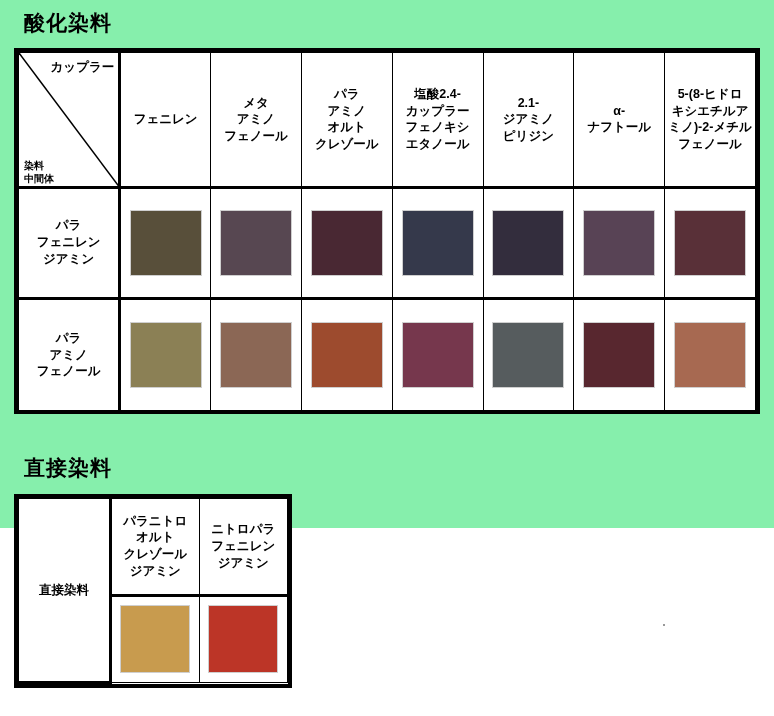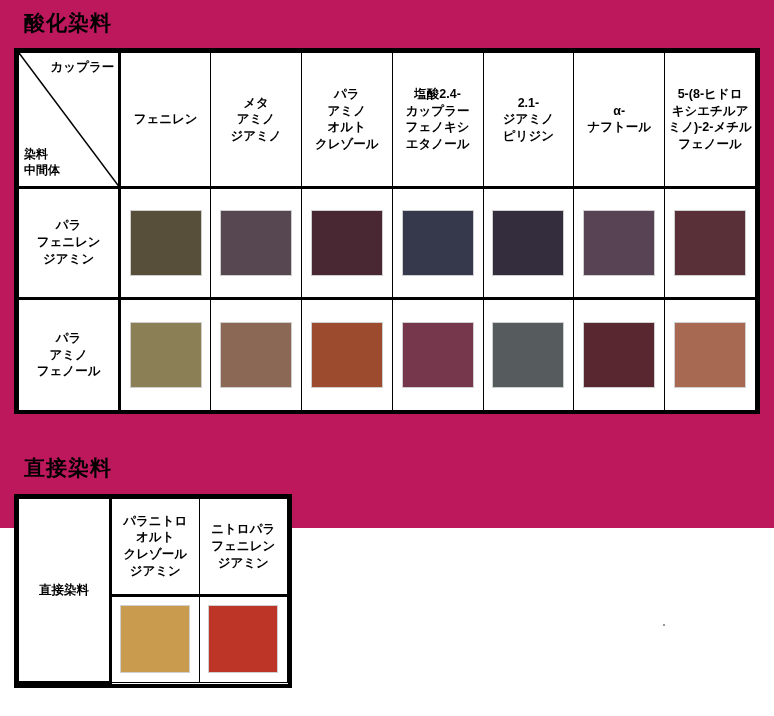--- a/index.html
+++ b/index.html
@@ -3,21 +3,21 @@
 <meta charset="utf-8">
 <style>
   * { box-sizing: border-box; }
   html, body {
     margin: 0; padding: 0;
     width: 774px; height: 716px;
     background: #ffffff;
     font-family: "Liberation Sans", "DejaVu Sans", sans-serif;
     overflow: hidden;
   }
-  .page { position: relative; width: 774px; height: 528px; background: #be185d; }
+  .page { position: relative; width: 774px; height: 528px; background: #86efac; }
 
   
   .section-title {
     font-size: 21px;
     font-weight: bold;
     color: #000;
     letter-spacing: 1px;
     line-height: 1;
   }
   #title-oxidation { position: absolute; left: 24px; top: 12px; }
@@ -70,23 +70,23 @@
 
   
   td.corner { position: relative; height: 105px; }
   .corner-inner { position: relative; width: 100%; height: 100%; }
   .corner-diag { position: absolute; inset: 0; width: 100%; height: 100%; display: block; }
   .corner-lbl-top {
     position: absolute; right: 4px; top: 7px;
     font-size: 12.5px; font-weight: bold; color: #000; line-height: 1.2; text-align: right;
   }
   .corner-lbl-bot {
-    position: absolute; left: 5px; bottom: 7px;
-    font-size: 12px; font-weight: bold; color: #000;
-    line-height: 1.3; text-align: left; white-space: pre-line;
+    position: absolute; left: 5px; bottom: 0;
+    font-size: 10px; font-weight: bold; color: #000;
+    line-height: 1.3; text-align: left; white-space: pre-line; font-family: Liberation Mono, monospace;
   }
 
   
   .swatch-cell { height: 87px; }
   .swatch {
     width: 72px; height: 66px;
     margin: 0 auto;
     border: 1px solid #cfcfcf;
     display: block;
   }
@@ -150,21 +150,21 @@
               <div class="corner-lbl-bot">染料
 中間体</div>
             </div>
           </td>
           <td class="col-w">
             <div class="hdr-text">フェニレン</div>
           </td>
           <td class="col-w">
             <div class="hdr-text">メタ
 アミノ
-ジアミノ</div>
+フェノール</div>
           </td>
           <td class="col-w">
             <div class="hdr-text">パラ
 アミノ
 オルト
 クレゾール</div>
           </td>
           <td class="col-w">
             <div class="hdr-text">塩酸2.4-
 カップラー

